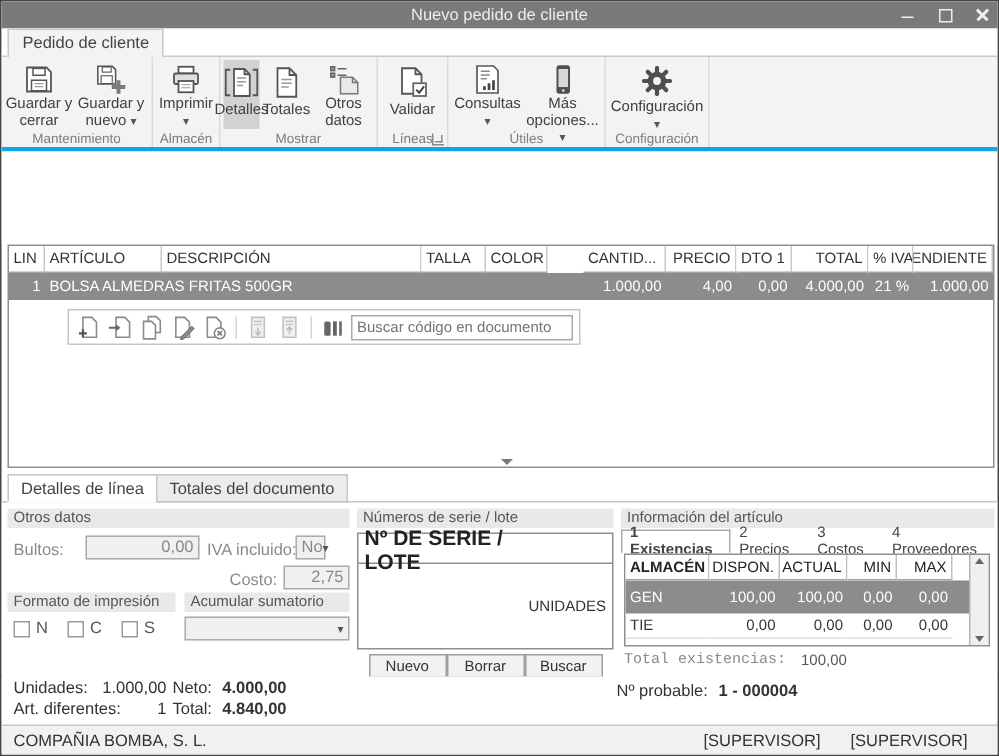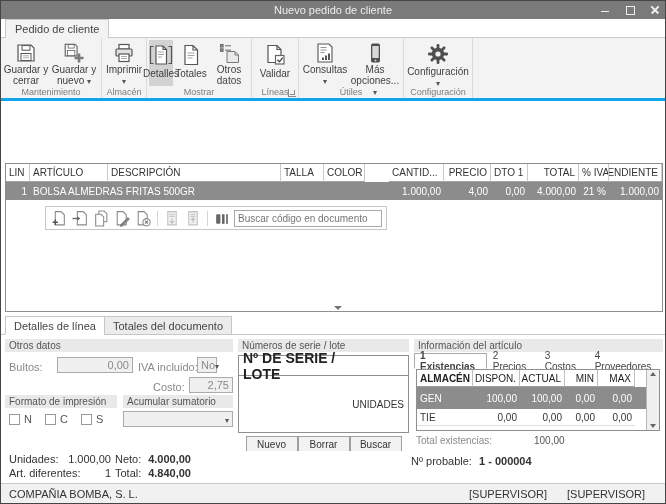--- a/index.html
+++ b/index.html
@@ -91,21 +91,21 @@
   .icols{flex:1;}
   .irow{display:flex;}
   .ihead .icell{height:17px;border-right:1px solid #c0c0c0;border-bottom:1px solid #9f9f9f;font-size:10px;display:flex;align-items:center;padding:0 3px;background:#fff;color:#222;}
   .idata .icell{height:22px;font-size:10px;display:flex;align-items:center;padding:0 3px;}
   .idata.selrow{background:#8c8c8c;color:#fff;}
   .idata.plain .icell{height:17px;color:#333;border-bottom:1px solid #e0e0e0;}
   .ic-alm{width:56px;} .ic-disp{width:47px;} .ic-act{width:45px;} .ic-min{width:33px;} .ic-max{width:37px;}
   .iscroll{width:13px;border-left:1px solid #b5b5b5;background:#f0f0f0;display:flex;flex-direction:column;justify-content:space-between;align-items:center;padding:2px 0;}
   .tri-up{width:0;height:0;border-left:3px solid transparent;border-right:3px solid transparent;border-bottom:4px solid #666;}
   .tri-dn{width:0;height:0;border-left:3px solid transparent;border-right:3px solid transparent;border-top:4px solid #666;}
-  .itotal{position:absolute;left:2px;top:96px;font-size:10px;color:#8a8a8a;}
+  .itotal{position:absolute;left:2px;top:96px;font-size:10px;color:#8a8a8a;font-family:Liberation Mono, monospace;}
   .itotalval{position:absolute;left:120px;top:96px;font-size:10px;color:#555;}
 
   
   .totals{position:absolute;top:450px;left:0;right:0;height:30px;background:#fff;}
   .trow{position:absolute;font-size:11px;color:#333;white-space:nowrap;}
   .tval{font-weight:bold;}
   .statusbar{position:absolute;top:482px;left:0;right:0;height:21px;background:#f1f1f1;border-top:1px solid #c8c8c8;}
   .statusbar span{position:absolute;top:4px;font-size:11px;color:#333;white-space:nowrap;}
 
   svg{display:block;}

